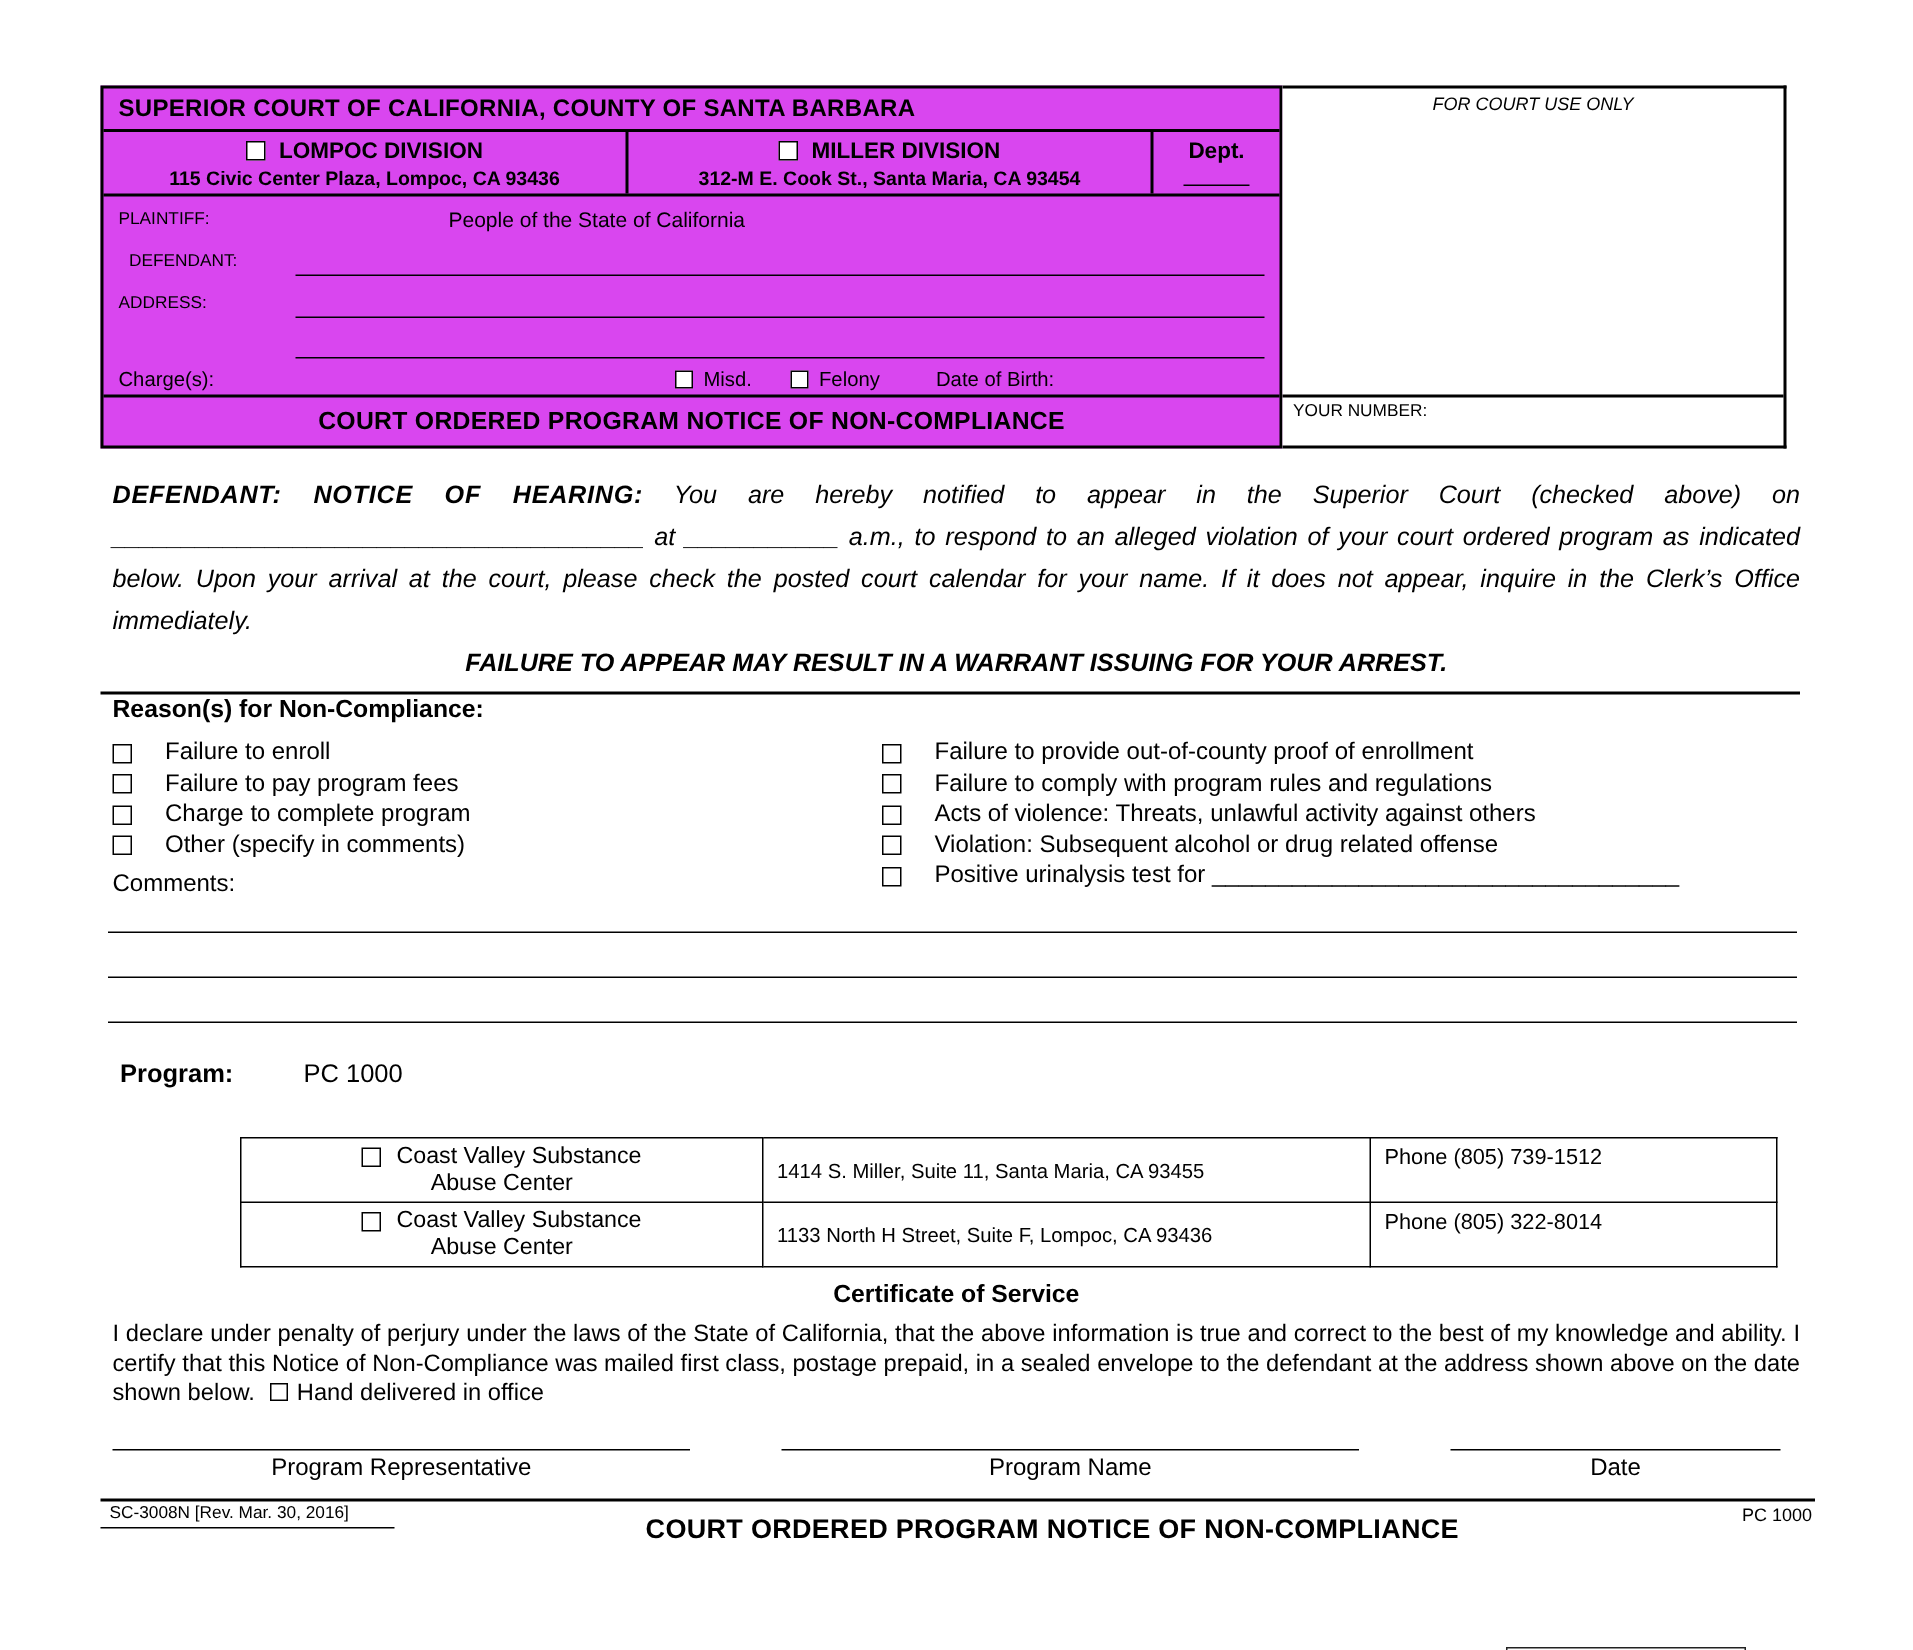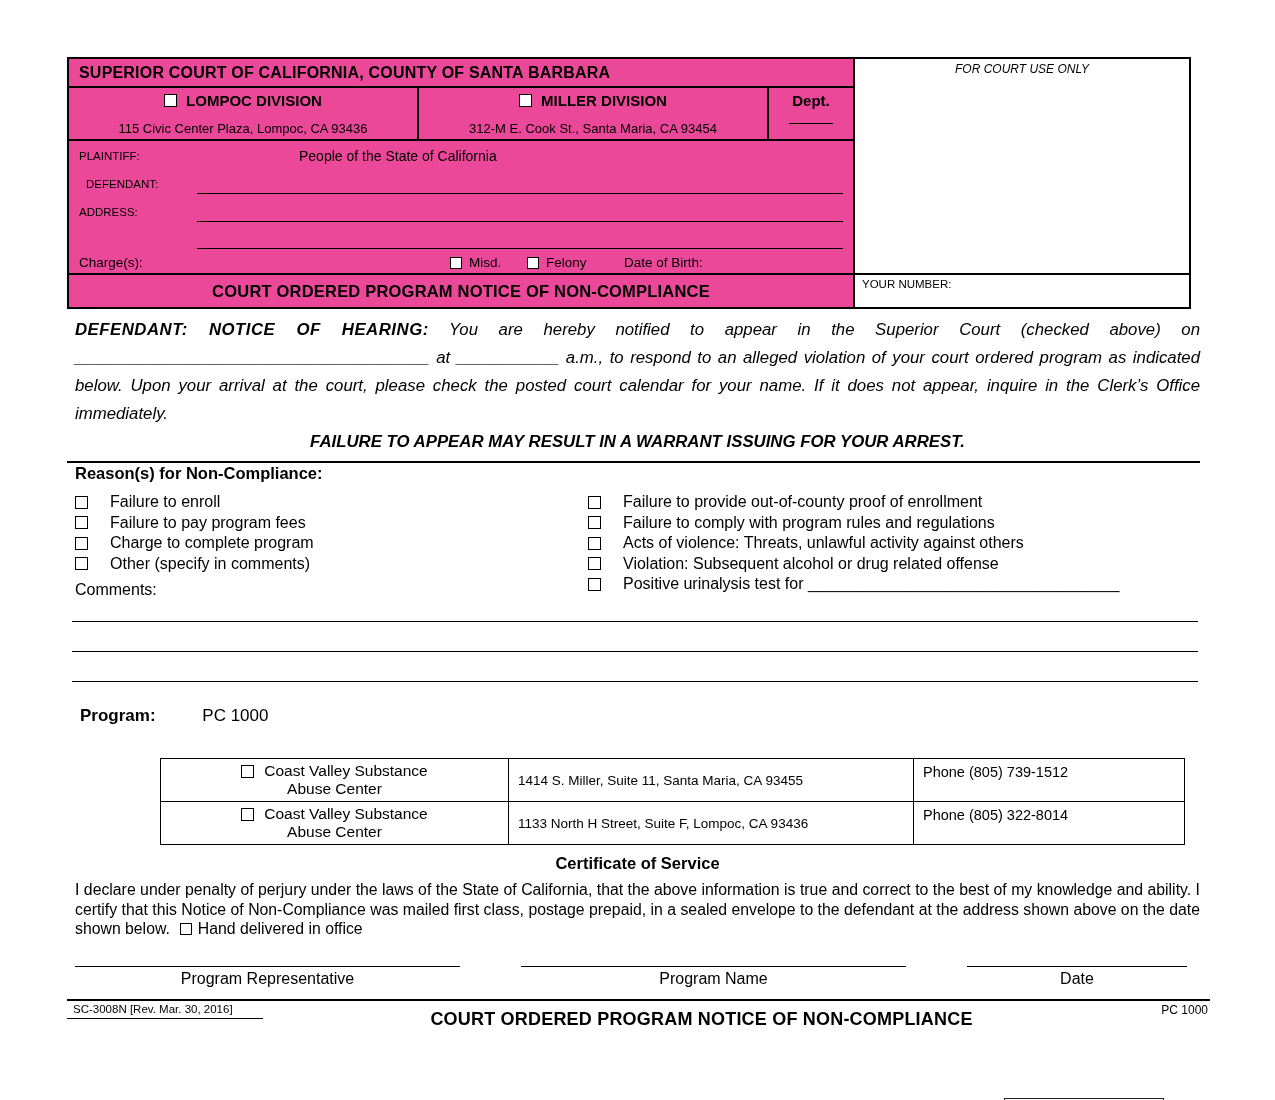--- a/index.html
+++ b/index.html
@@ -10,26 +10,26 @@
   }
   .page { position:absolute; inset:0; }
 
   .checkbox {
     display:inline-block; width:13px; height:13px;
     border:1.5px solid #000; background:#fff; vertical-align:middle; flex:0 0 auto;
   }
 
   
   .header { position:absolute; left:67px; top:57px; width:1143px; display:flex; align-items:stretch; }
-  .header-left { width:788px; border:2px solid #000; display:flex; flex-direction:column; background:#ec4899; }
+  .header-left { width:788px; border:2px solid #000; display:flex; flex-direction:column; background:#d946ef; }
   .court-title { font-weight:bold; font-size:16px; padding:5px 10px 4px; border-bottom:2px solid #000; letter-spacing:.2px; }
   .divisions-row { display:flex; border-bottom:2px solid #000; }
   .division { flex:1; border-right:2px solid #000; text-align:center; padding:4px 2px 3px; }
   .division-name { display:flex; align-items:center; justify-content:center; gap:9px; font-weight:bold; font-size:15px; }
-  .division-address { font-size:13px; margin-top:12px; }
+  .division-address { font-size:13px; margin-top:2px;font-weight:bold; }
   .dept-cell { width:84px; text-align:center; padding-top:4px; }
   .dept-label { font-weight:bold; font-size:15px; }
   .dept-line { width:44px; margin:14px auto 0; border-bottom:1.5px solid #000; }
   .info-area { position:relative; height:132px; }
   .info-label { position:absolute; font-size:11.5px; }
   #lbl-plaintiff { top:9px; left:10px; }
   #val-plaintiff { position:absolute; top:7px; left:230px; font-size:14px; }
   #lbl-defendant { top:37px; left:17px; }
   .write-line { position:absolute; left:128px; right:10px; border-bottom:1px solid #000; height:0; }
   #line-defendant { top:52px; }

